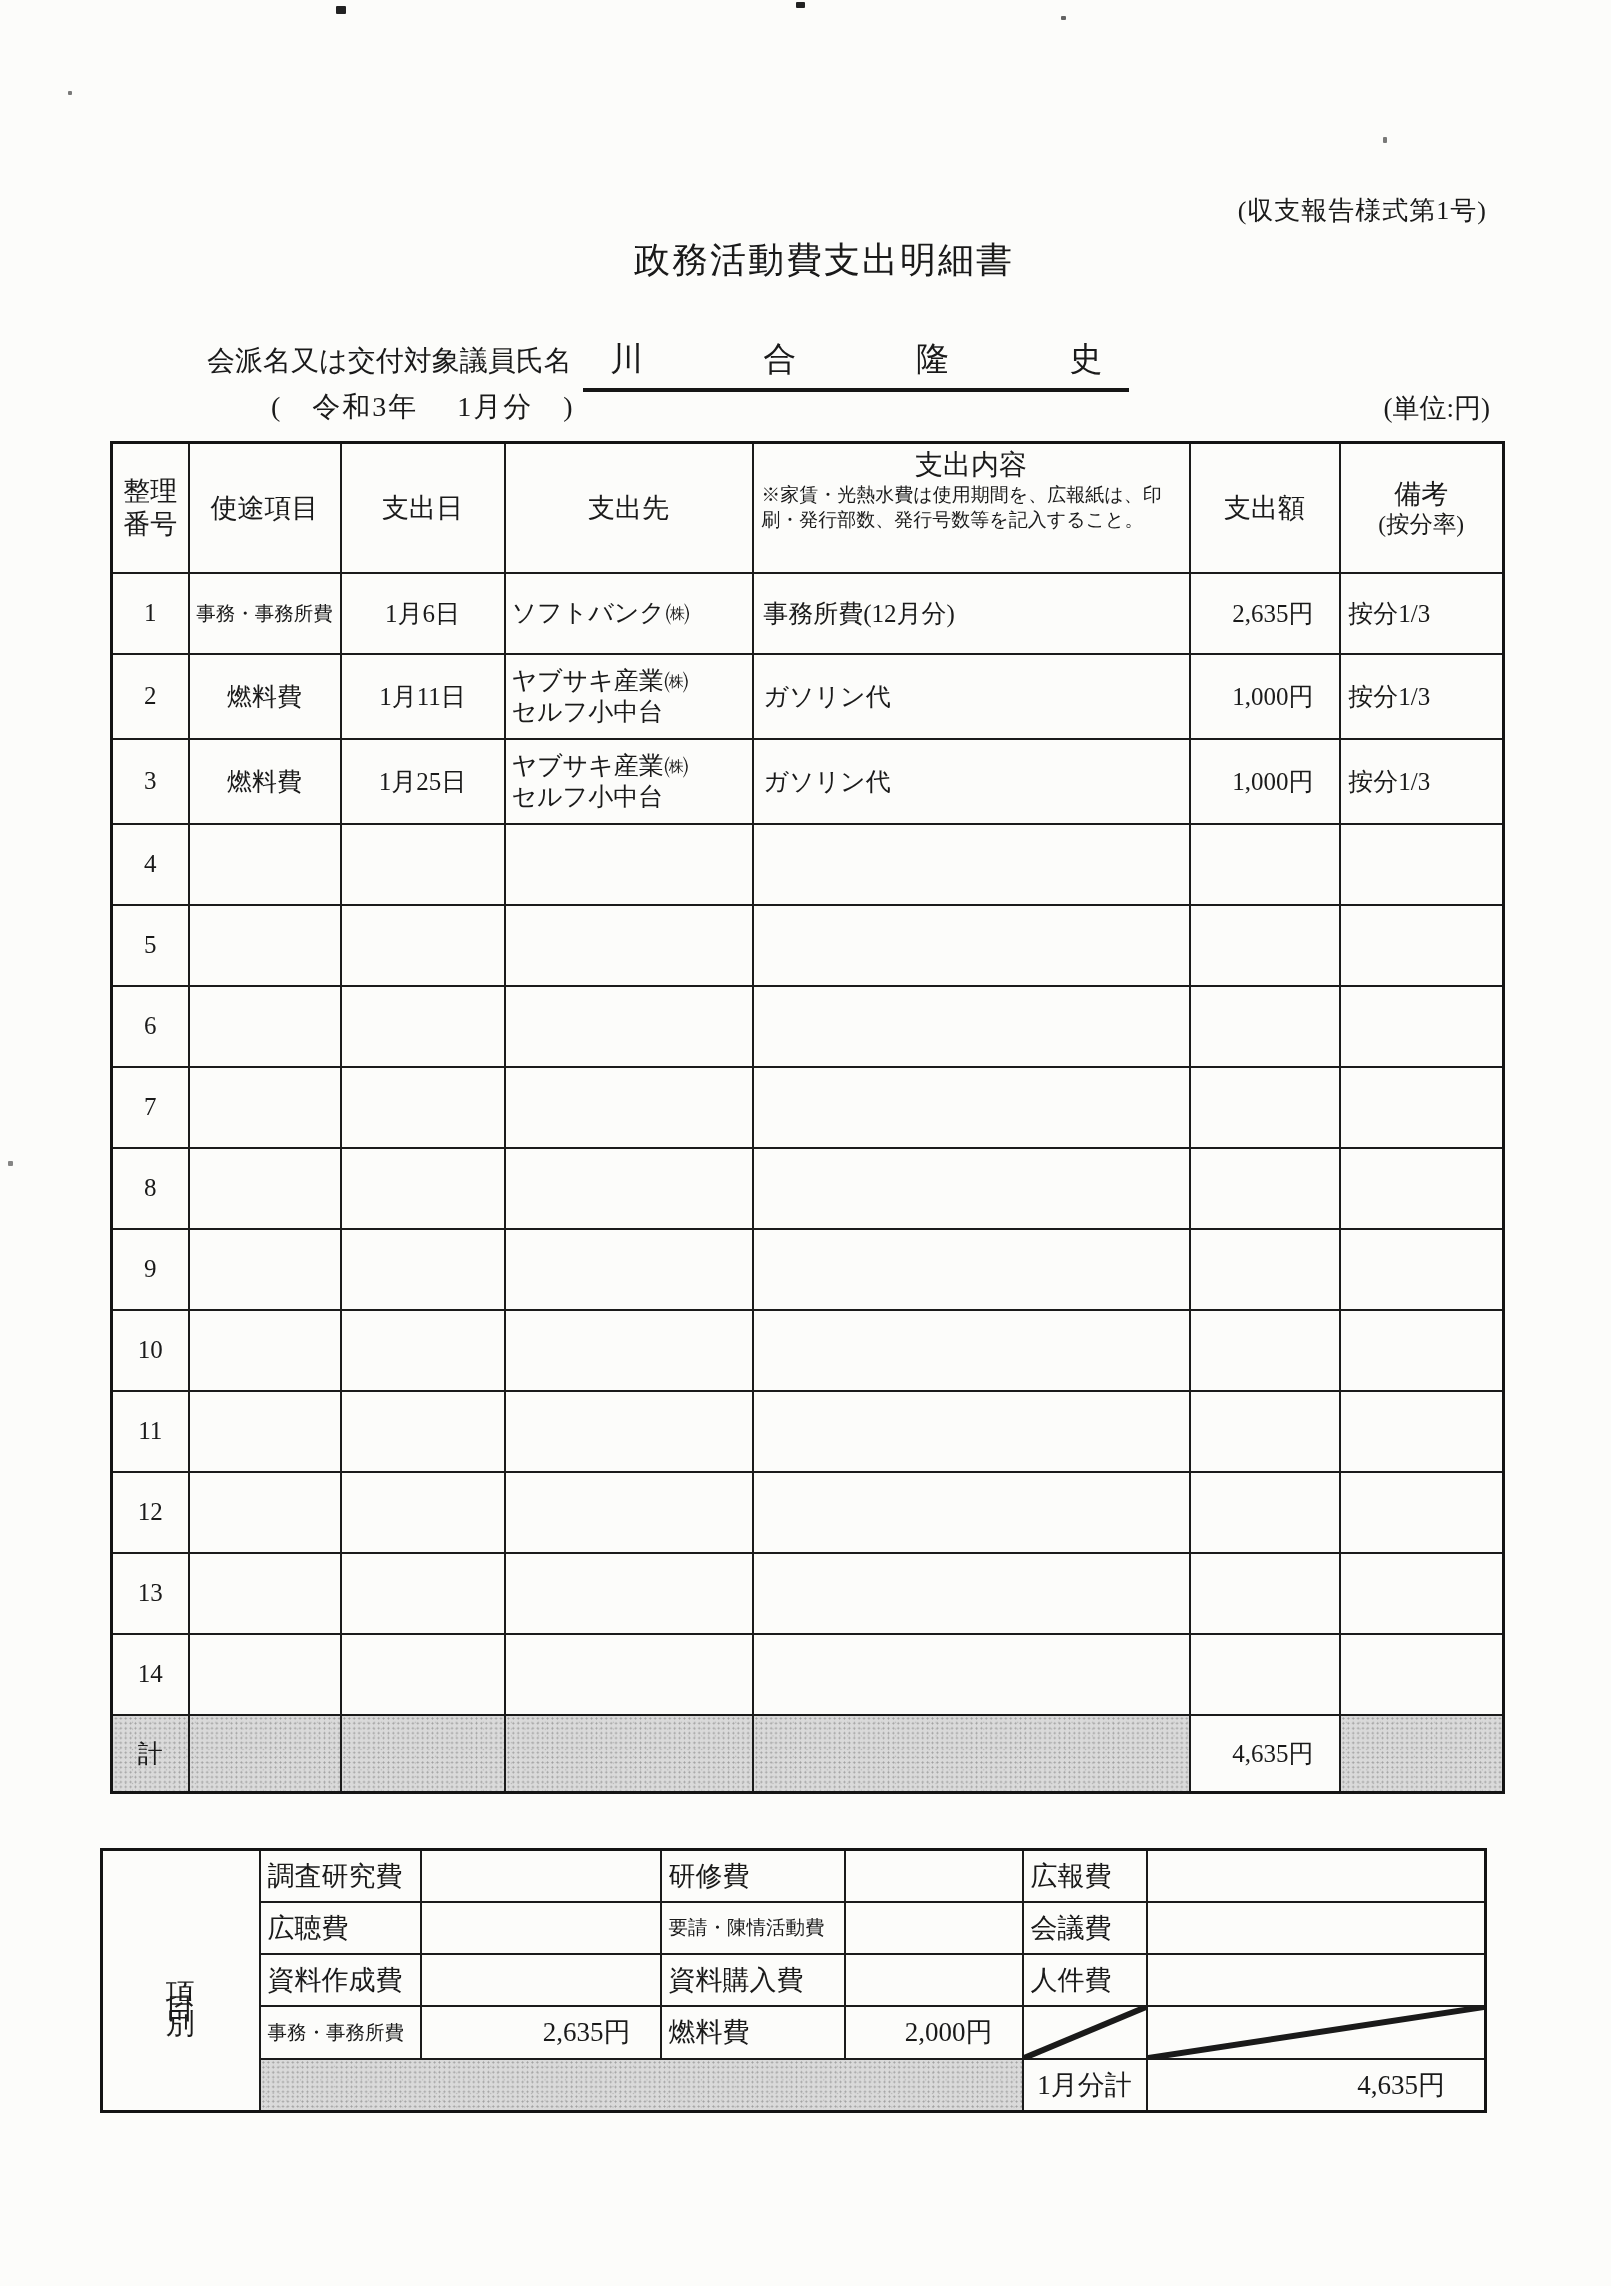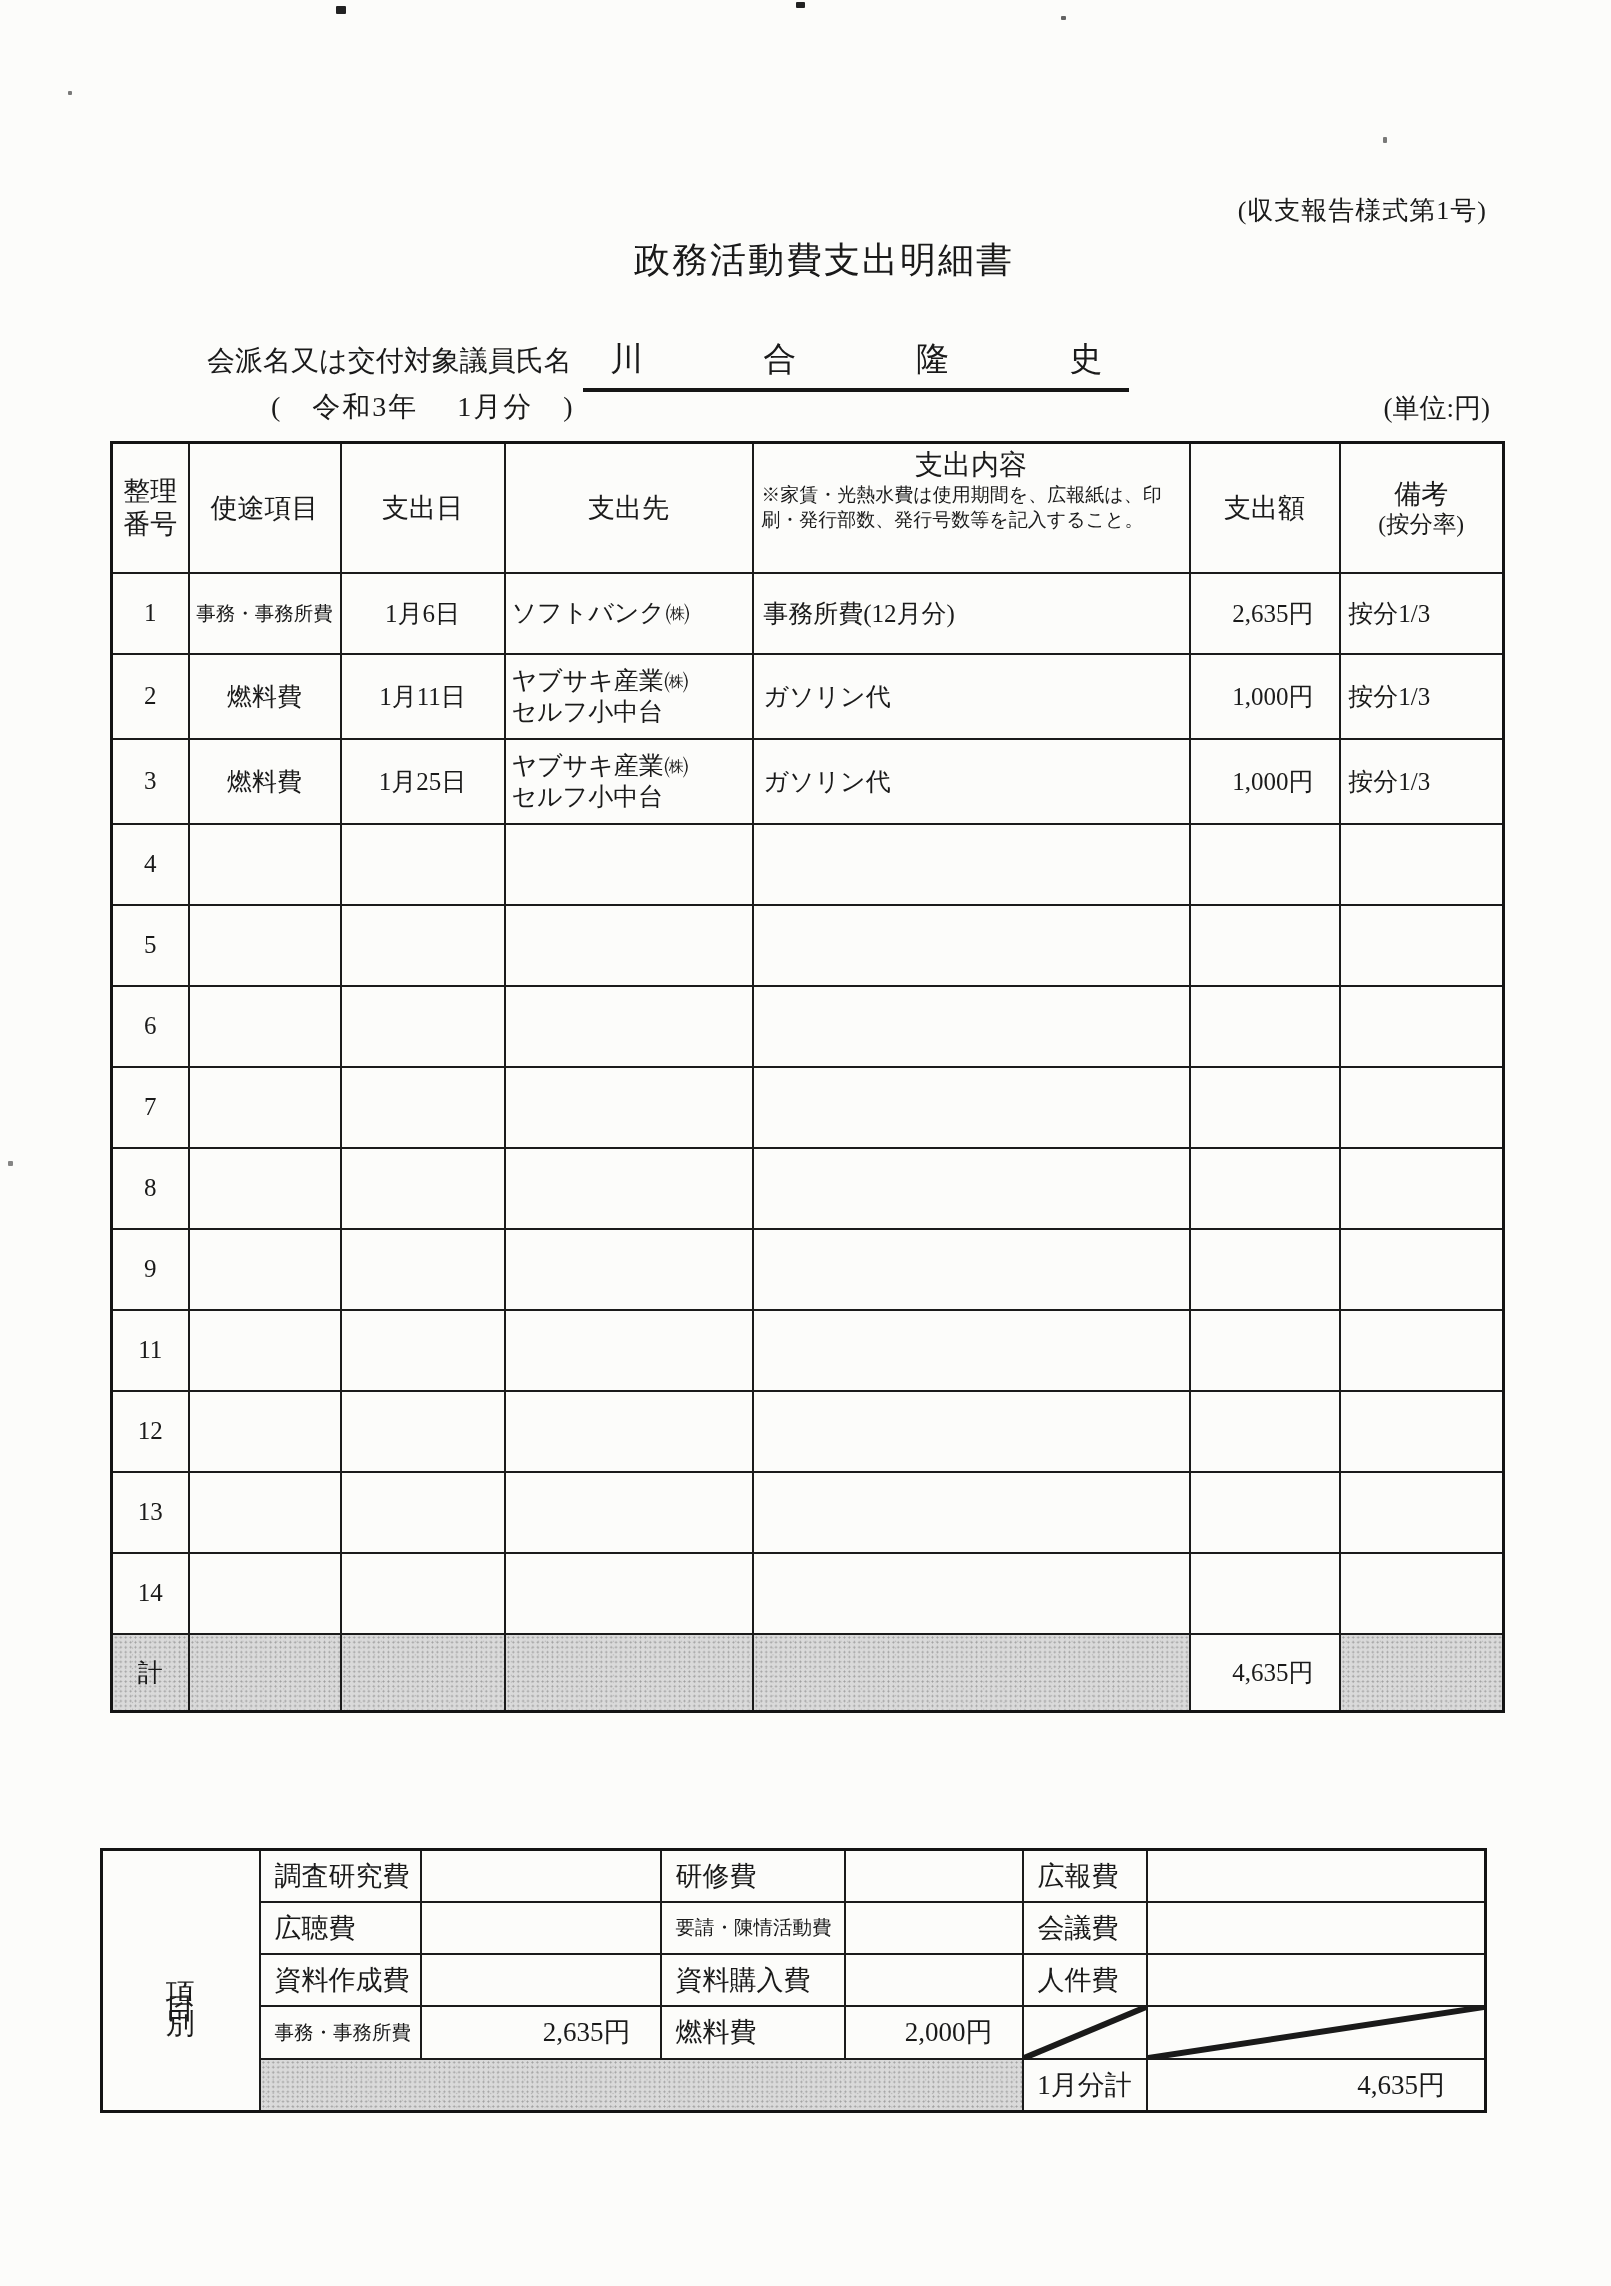--- a/index.html
+++ b/index.html
@@ -46,21 +46,21 @@
     background-size: 4.9px 4.9px, 6.8px 6.8px;
     background-position: 0 0, 2px 2.9px;
   }
   .total-label { text-align: center; font-size: 27px; }
 
   
   .summary-table { position: absolute; top: 1848px; left: 100px; width: 1385px; border: 3.9px solid #141414; }
   .summary-table td { font-size: 27px; }
   .group-cell { text-align: center; }
   .group-vertical { writing-mode: vertical-rl; text-orientation: upright; letter-spacing: 13.7px; font-size: 29px; margin: 0 auto; }
-  .s-label { text-align: left; padding-left: 14px; }
+  .s-label { text-align: left; padding-left: 7px; }
   .s-value { text-align: right; padding-right: 29px; }
   .s-total-label { text-align: center; }
   .s-total-value { text-align: right; padding-right: 39px; }
   .diag { position: relative; padding: 0; }
   .diag svg { position: absolute; inset: 0; width: 100%; height: 100%; display: block; }
 
   
   .speck { position: absolute; background: #222; border-radius: 1px; }
 </style>
 </head>
@@ -189,20 +189,29 @@
   <tr style="height:81px;">
     <td class="cell-no">9</td>
     <td></td>
     <td></td>
     <td></td>
     <td></td>
     <td></td>
     <td></td>
   </tr>
   <tr style="height:81px;">
+    <td class="cell-no">10</td>
+    <td></td>
+    <td></td>
+    <td></td>
+    <td></td>
+    <td></td>
+    <td></td>
+  </tr>
+  <tr style="height:81px;">
     <td class="cell-no">11</td>
     <td></td>
     <td></td>
     <td></td>
     <td></td>
     <td></td>
     <td></td>
   </tr>
   <tr style="height:81px;">
     <td class="cell-no">12</td>

